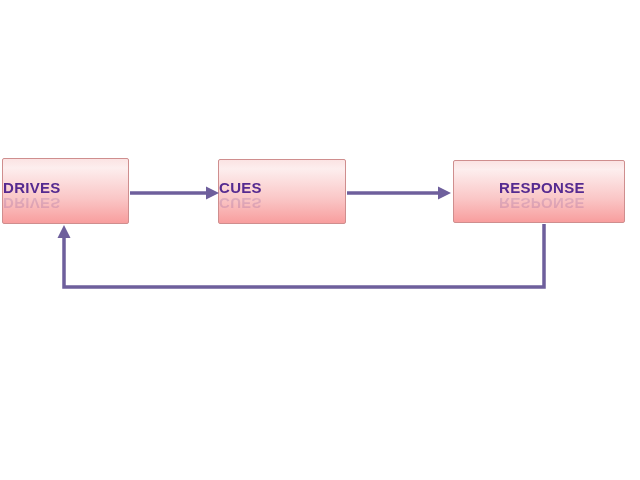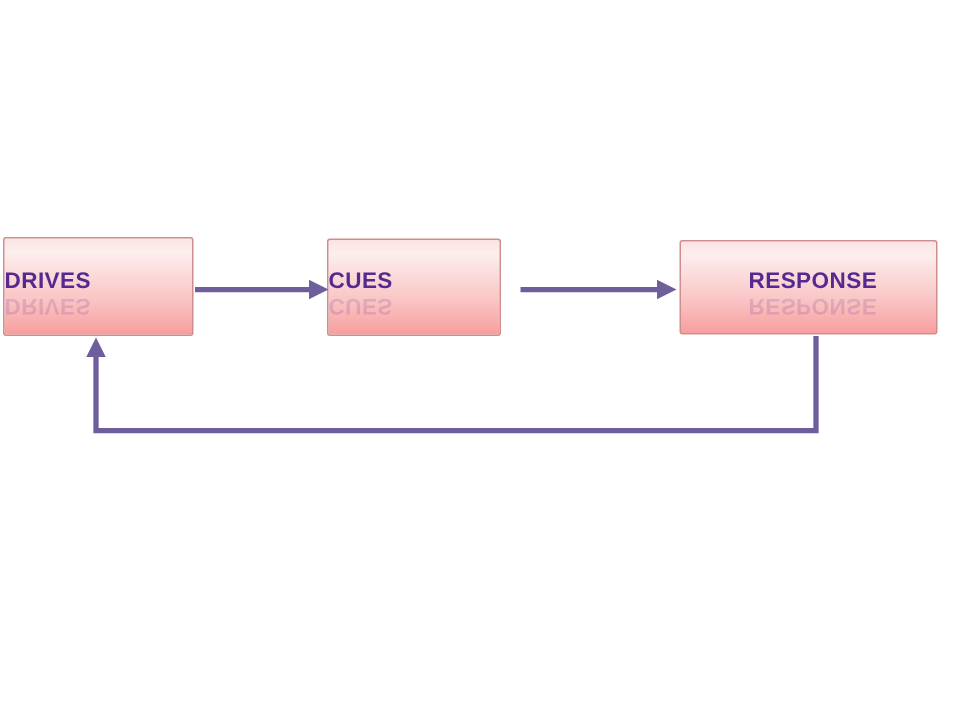--- a/index.html
+++ b/index.html
@@ -32,21 +32,21 @@
     background: linear-gradient(180deg,
       var(--box-fill-top) 0%,
       #fdeeee 14%,
       var(--box-fill-mid) 62%,
       var(--box-fill-bottom) 100%);
     display: flex;
     align-items: center;
     justify-content: flex-start;
   }
   .node-drives   { left: 2px;   top: 158px; width: 127px; height: 66px; }
-  .node-cues     { left: 218px; top: 159px; width: 116px; height: 65px; }
+  .node-cues     { left: 218px; top: 159px; width: 128px; height: 65px; }
   .node-response { left: 453px; top: 160px; width: 172px; height: 63px; padding-left: 45px; }
   .label-wrap {
     position: relative;
     text-align: center;
     transform: translateY(-4px);
   }
   .label {
     display: block;
     font-weight: bold;
     font-size: 15px;

